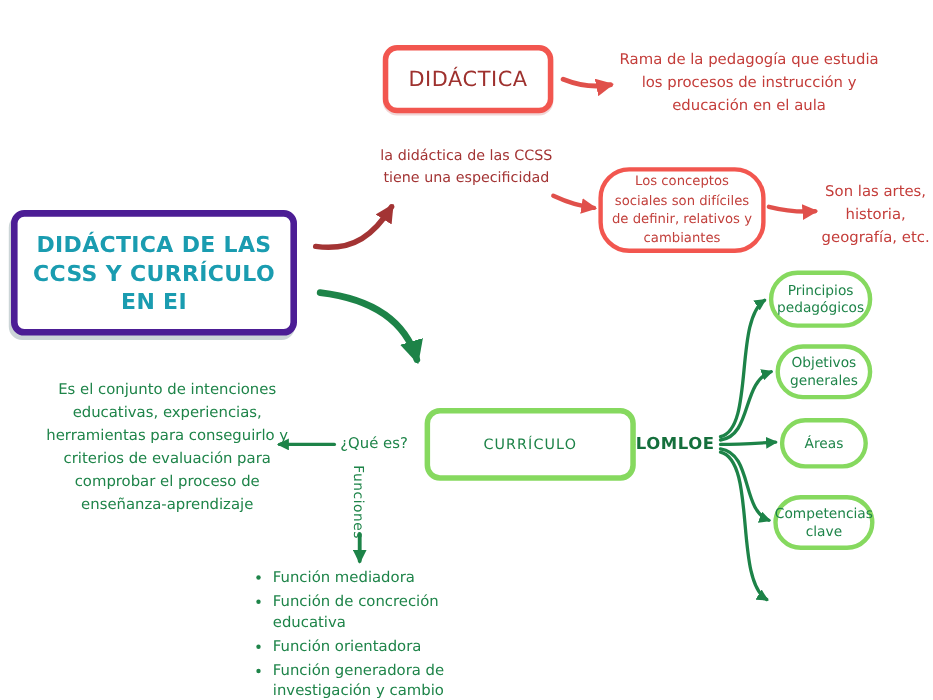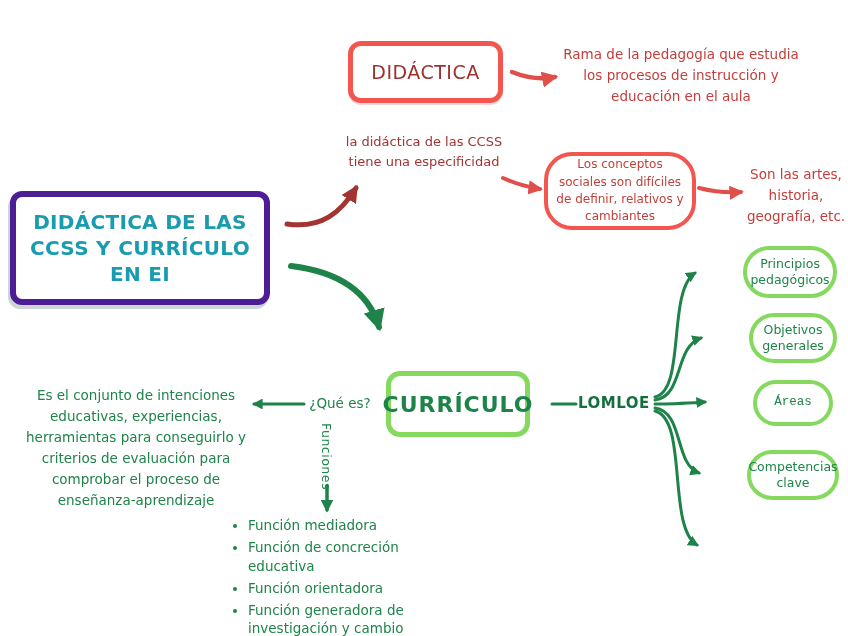--- a/index.html
+++ b/index.html
@@ -22,43 +22,43 @@
     border: 5px solid #f2564f; border-radius: 13px;
     box-shadow: 0 2px 0 rgba(200,90,90,0.25);
     color: #9e312e; font-size: 19px; font-weight: 400; letter-spacing: 0.5px;
   }
   .concepts-node {
     left: 544px; top: 152px; width: 152px; height: 78px;
     border: 4px solid #f2564f; border-radius: 28px;
     color: #c2403c; font-size: 12px; line-height: 1.45; padding: 15px 7px;
   }
   .curriculo-node {
-    left: 386px; top: 371px; width: 144px; height: 66px;
+    left: 386px; top: 371px; width: 192px; height: 66px;
     border: 5px solid #86d95f; border-radius: 14px;
-    color: #1d8348; font-size: 22px; font-weight: 700; letter-spacing: 1px;
+    color: #1d8348; font-size: 13px; font-weight: 400; letter-spacing: 1px;
   }
   .oval {
     border: 4px solid #86d95f; border-radius: 28px;
-    color: #1e8449; font-size: 12.5px; line-height: 1.25; padding: 3px 6px; margin-left: 44px;
+    color: #1e8449; font-size: 12.5px; line-height: 1.25; padding: 3px 6px;
   }
   .oval-1 { left: 699px; top: 246px; width: 94px; height: 52px; }
   .oval-2 { left: 705px; top: 313px; width: 88px; height: 50px; }
-  .oval-3 { left: 709px; top: 380px; width: 80px; height: 46px; font-family: Liberation Mono, monospace; }
+  .oval-3 { left: 709px; top: 380px; width: 80px; height: 46px; }
   .oval-4 { left: 703px; top: 450px; width: 92px; height: 50px; }
   .oval-5 { left: 703px; top: 522px; width: 90px; height: 52px; }
 
   .note { position: absolute; text-align: center; line-height: 1.55; }
   .note-red { color: #c43d3a; font-size: 13.5px; }
   .note-darkred { color: #a33434; font-size: 13px; }
   .note-green { color: #1e8449; font-size: 13.5px; }
 
   .didactica-definition { left: 552px; top: 44px; width: 258px; }
   .specificity-note { left: 328px; top: 132px; width: 192px; }
   .examples-note { left: 744px; top: 164px; width: 104px; }
-  .curriculo-definition { left: 20px; top: 344px; width: 232px; margin-top: 41px; }
+  .curriculo-definition { left: 36px; top: 344px; width: 232px; }
 
   .que-es-label { position: absolute; left: 308px; top: 395px; width: 64px; color: #1e8449; font-size: 13.5px; text-align: center; }
   .lomloe-label { position: absolute; left: 578px; top: 394px; color: #156f3c; font-size: 15px; font-weight: 700; letter-spacing: 0.5px; }
   .funciones-label { position: absolute; left: 319px; top: 423px; color: #1e8449; font-size: 12.5px; writing-mode: vertical-rl; letter-spacing: 0.5px; }
 
   .funciones-list { position: absolute; left: 228px; top: 516px; width: 240px; color: #1e8449; font-size: 13.5px; }
   .funciones-list ul { list-style: disc; padding-left: 20px; }
   .funciones-list li { margin-bottom: 3px; line-height: 1.4; }
 </style>
 </head>

